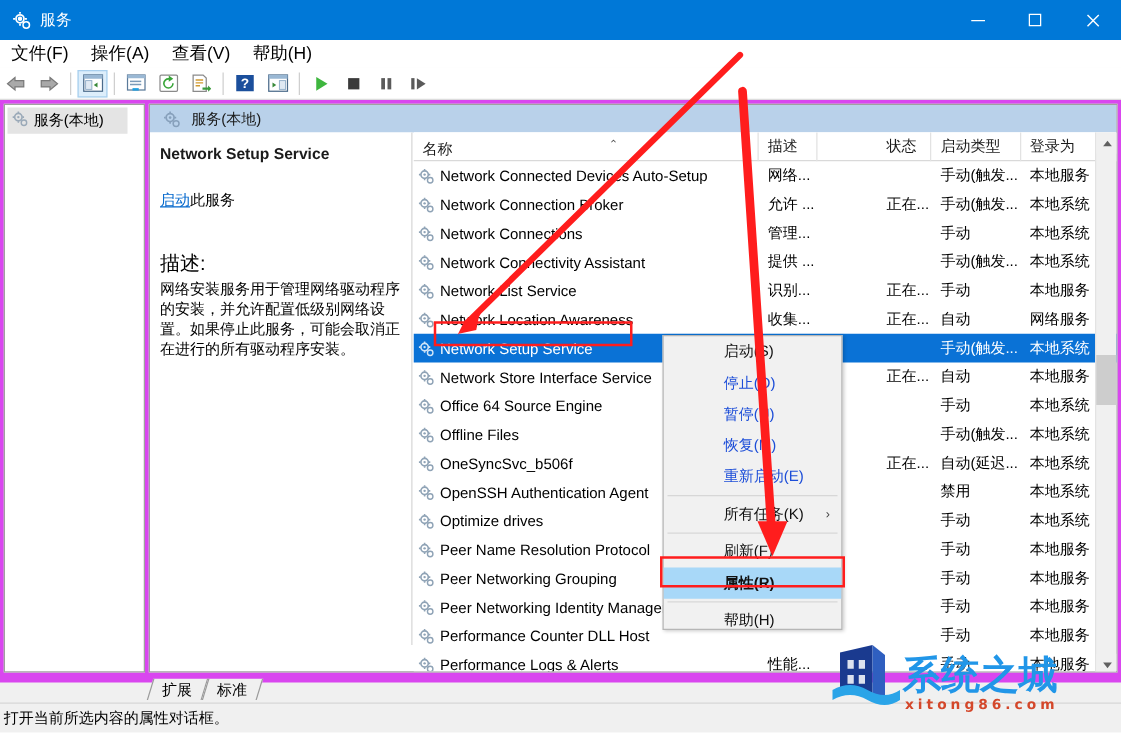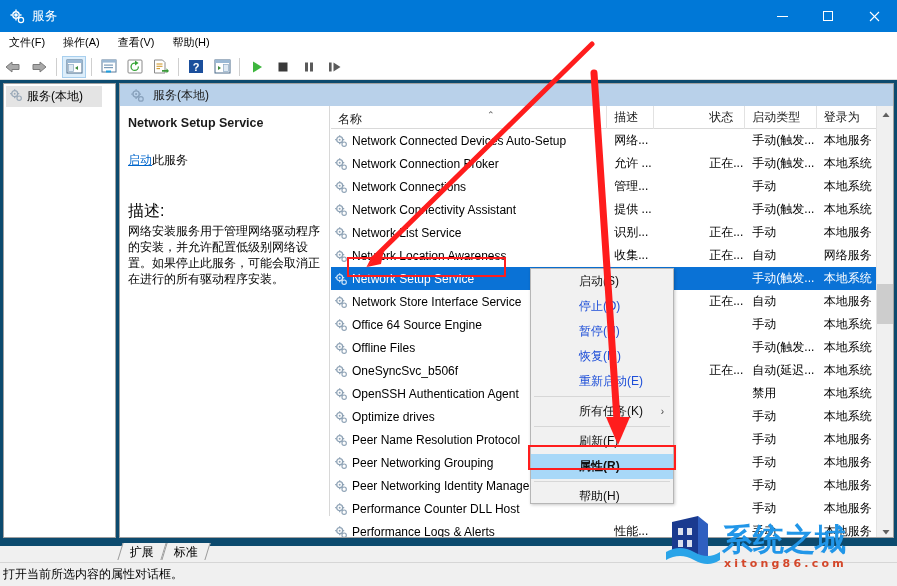--- a/index.html
+++ b/index.html
@@ -30,36 +30,36 @@
   }
   .wb-min { width:11px; height:1px; background:#fff; }
   .wb-max { width:10px; height:10px; border:1px solid #fff; }
 
   
   .menubar {
     position:absolute; left:0; top:32px; width:897px; height:22px;
     background:#ffffff; display:flex; align-items:center;
     border-bottom:1px solid #ffffff;
   }
-  .menu-item { padding:2px 9px; font-size:11px; color:#000; }
+  .menu-item { padding:2px 9px; font-size:14px; color:#000; }
 
   
   .toolbar {
     position:absolute; left:0; top:54px; width:897px; height:26px;
     background:#ffffff; display:flex; align-items:center;
     border-bottom:1px solid #dcdcdc;
   }
   .tb-btn { width:24px; height:22px; margin:0 1px; display:flex; align-items:center; justify-content:center; position:relative; }
   .tb-sep { width:1px; height:18px; background:#cfcfcf; margin:0 4px; }
   .tb-active { background:#ddeefb; border:1px solid #a8cfee; }
 
   
   .main {
     position:absolute; left:0; top:80px; width:897px; height:466px;
-    background:#0c4a6e;
+    background:#d946ef;
   }
   .left-pane {
     position:absolute; left:3px; top:3px; width:113px; height:455px;
     background:#ffffff; border:1px solid #a0a0a0;
   }
   .tree-item {
     margin:2px 2px 0 2px; padding:2px 3px; display:flex; align-items:center; gap:4px;
     background:#e4e4e4; font-size:12px; width:96px;
   }
 

